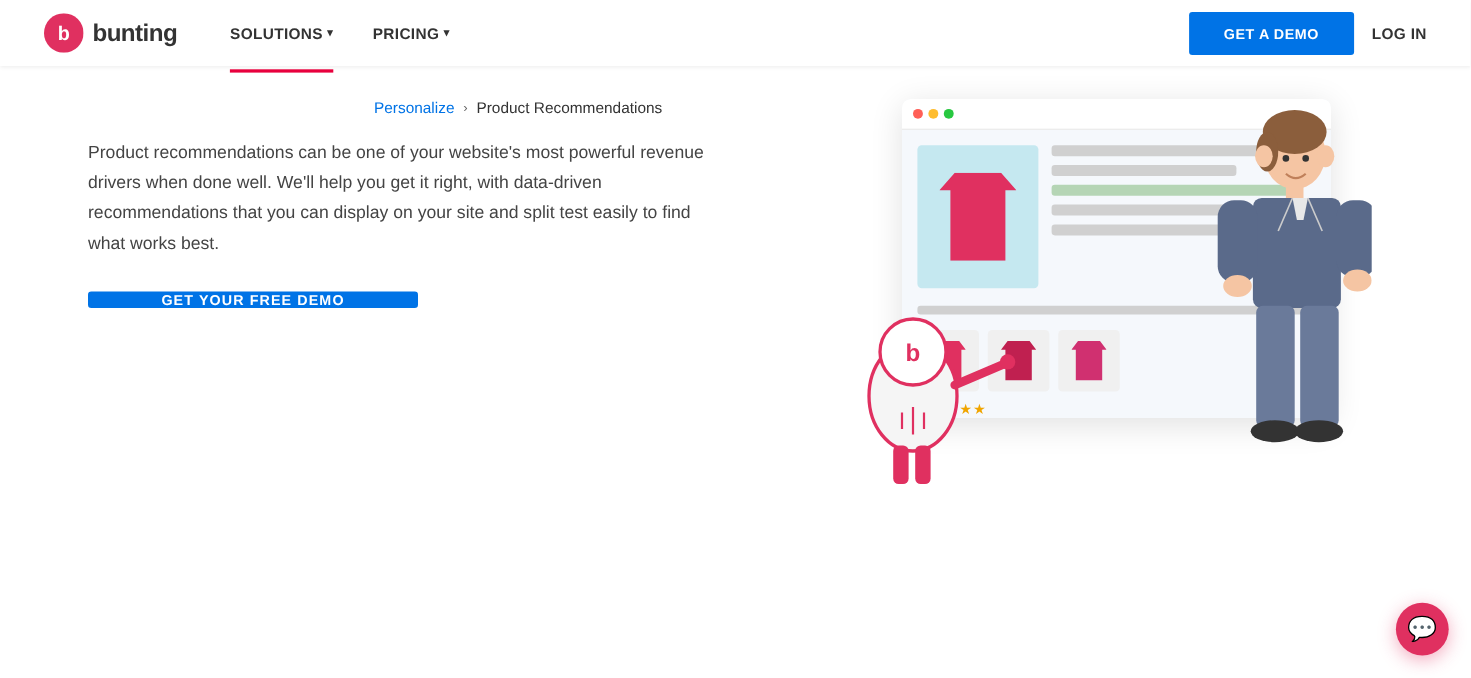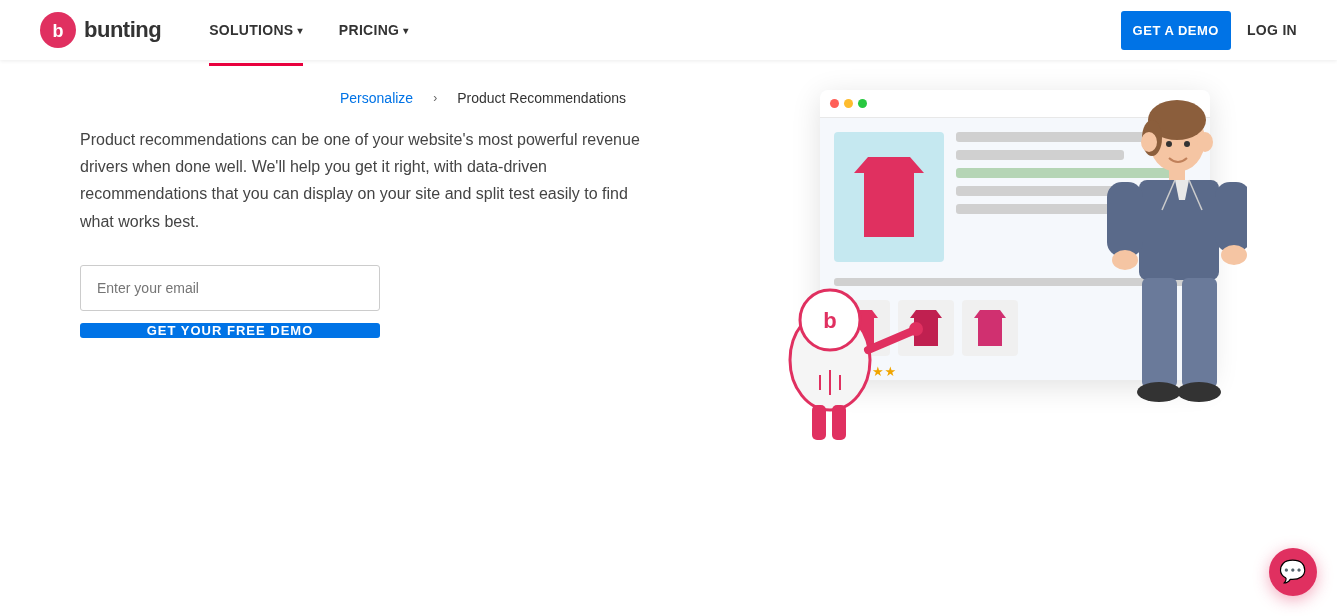--- a/index.html
+++ b/index.html
@@ -75,21 +75,21 @@
     .nav-right {
       display: flex;
       align-items: center;
       gap: 16px;
       margin-left: auto;
     }
     .btn-demo {
       background: #0073e6;
       color: #fff;
       border: none;
-      padding: 12px 12px;
+      padding: 12px 32px;
       font-size: 13px;
       font-weight: 700;
       letter-spacing: 0.5px;
       cursor: pointer;
       border-radius: 3px;
       text-transform: uppercase;
     }
     .btn-login {
       background: none;
       border: none;
@@ -107,21 +107,21 @@
       margin-top: 20px;
       position: relative;
     }
     .left-content {
       flex: 0 0 680px;
       padding-top: 10px;
     }
     .breadcrumb {
       display: flex;
       align-items: center;
-      gap: 20px;
+      gap: 8px;
       font-size: 14px;
       margin-bottom: 20px;
       padding-left: 260px;
     }
     .breadcrumb-link {
       color: #0073e6;
       cursor: pointer;
       font-weight: 500;
     }
     .breadcrumb-sep {
@@ -319,21 +319,20 @@
     <div class="breadcrumb">
       <span class="breadcrumb-link">Personalize</span>
       <span class="breadcrumb-sep">›</span>
       <span class="breadcrumb-current">Product Recommendations</span>
     </div>
 
 
     <p class="hero-desc">Product recommendations can be one of your website's most powerful revenue drivers when done well. We'll help you get it right, with data-driven recommendations that you can display on your site and split test easily to find what works best.</p>
 
     <div class="email-form">
-      <input type="email" class="email-input" placeholder="Enter your email" style="">
       <button class="btn-free-demo">GET YOUR FREE DEMO</button>
     </div>
   </div>
 
   <div class="right-illustration">
 
     <div class="browser-mockup">
       <div class="browser-bar">
         <div class="dot dot-red"></div>
         <div class="dot dot-yellow"></div>

